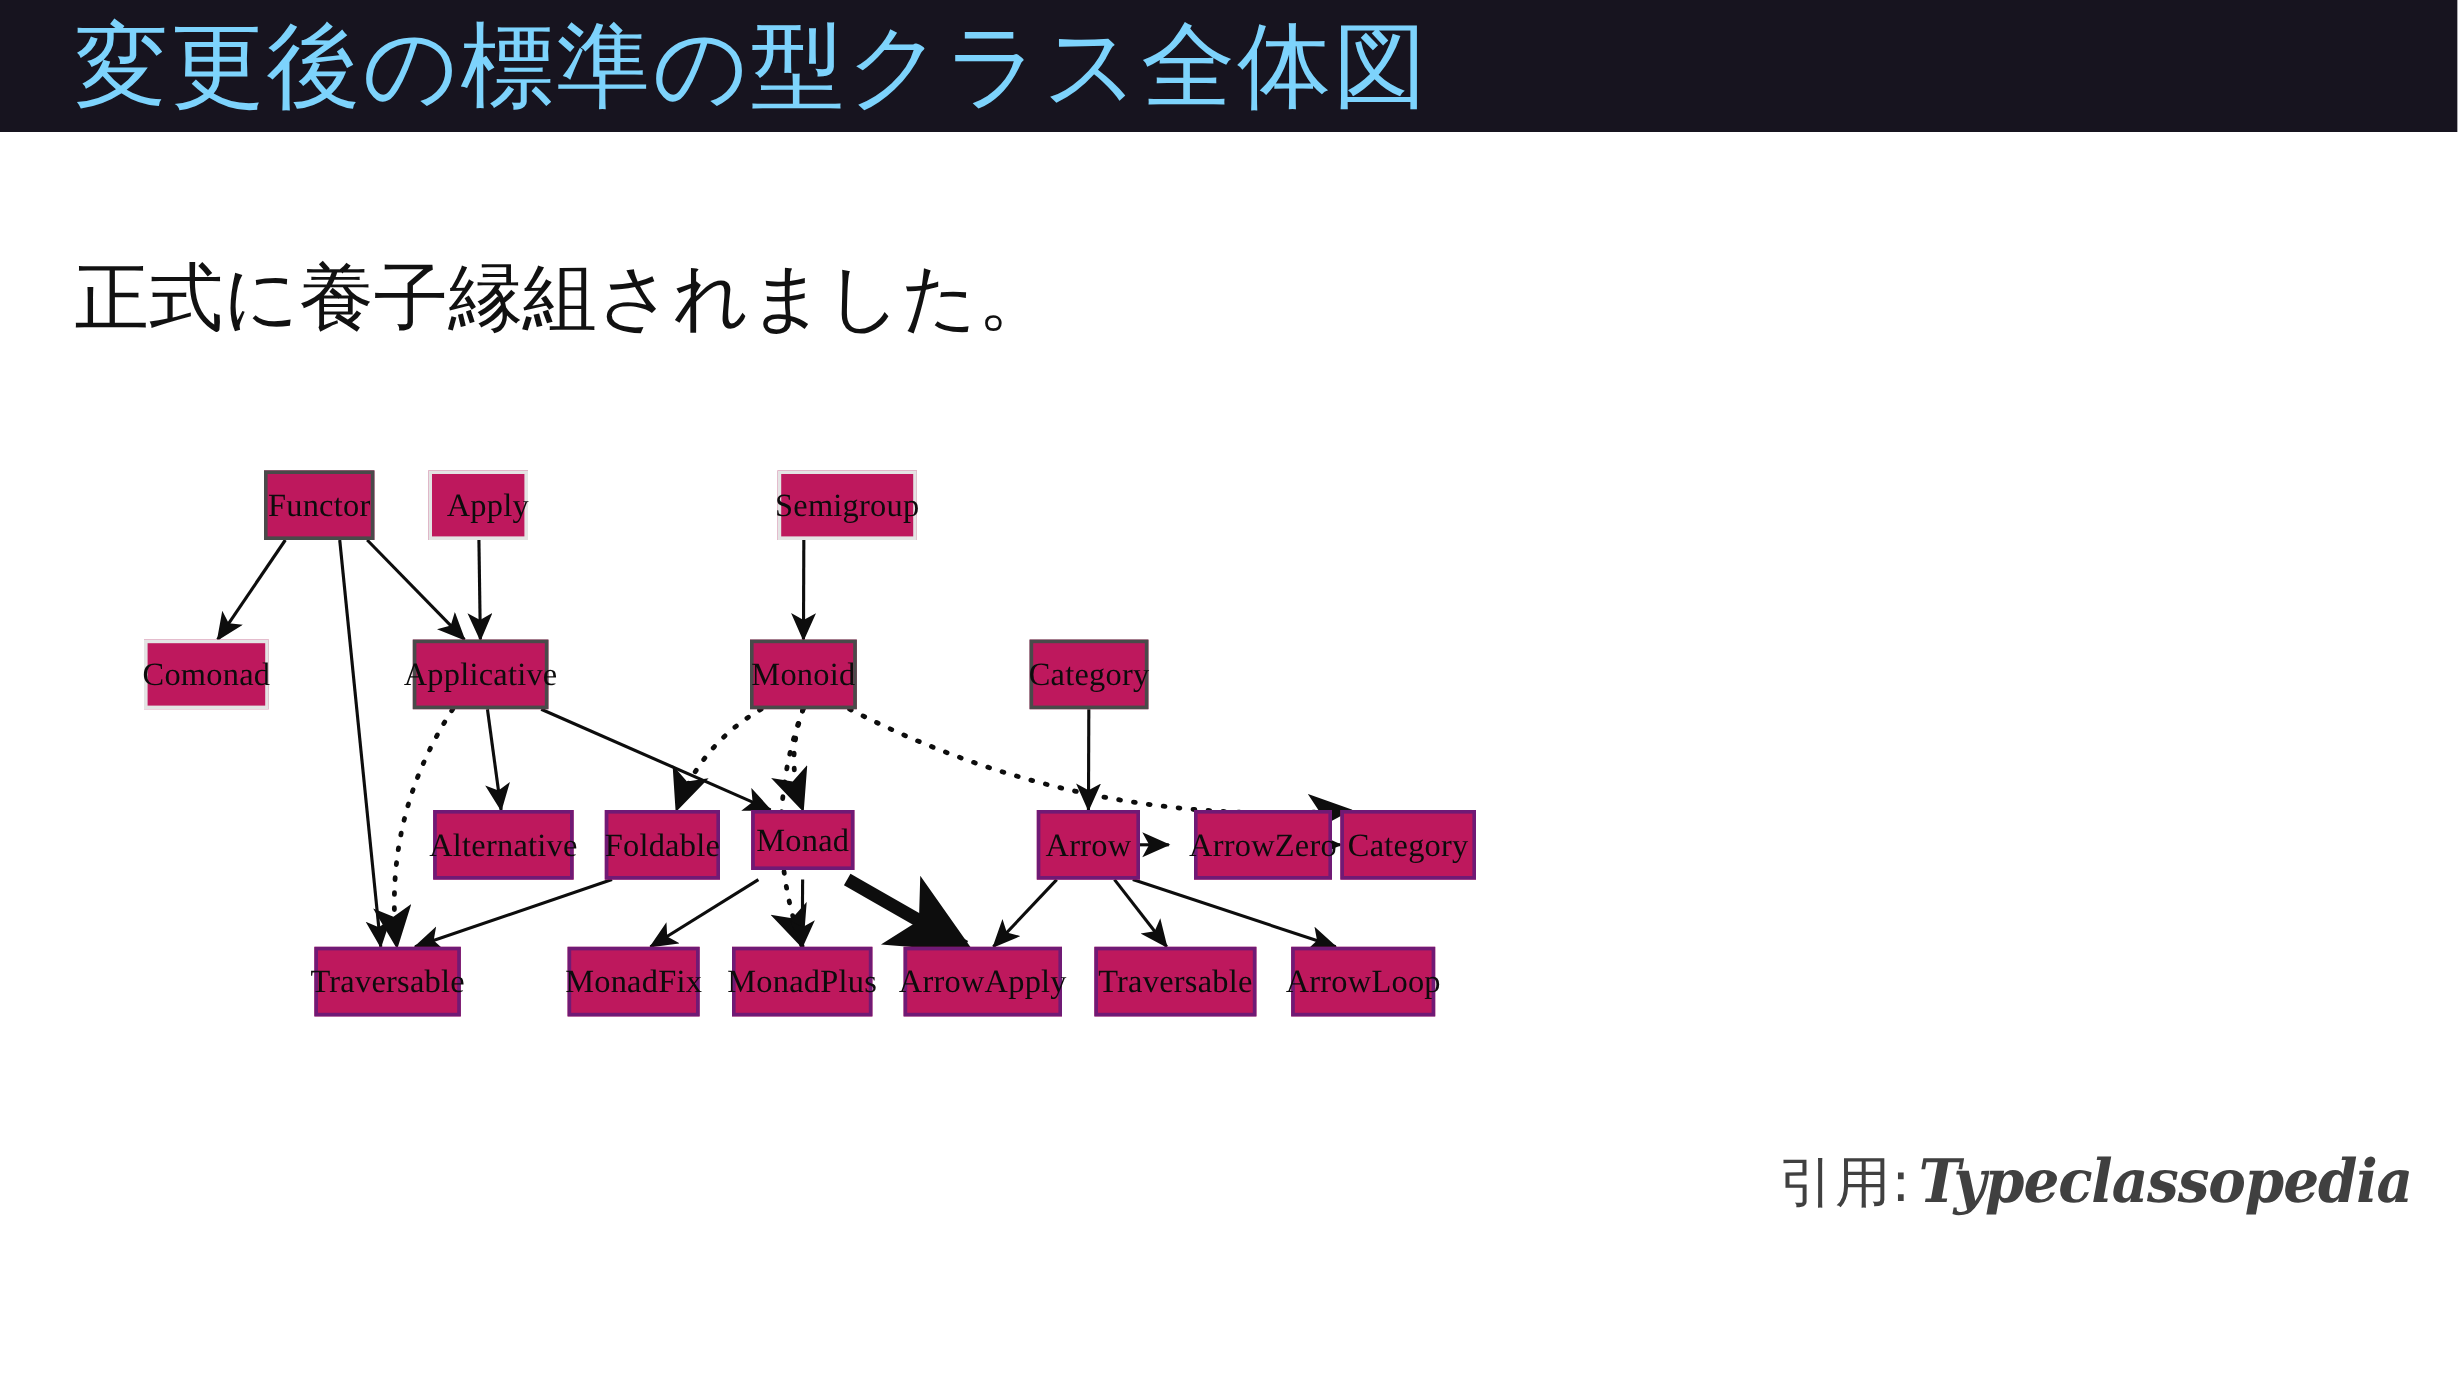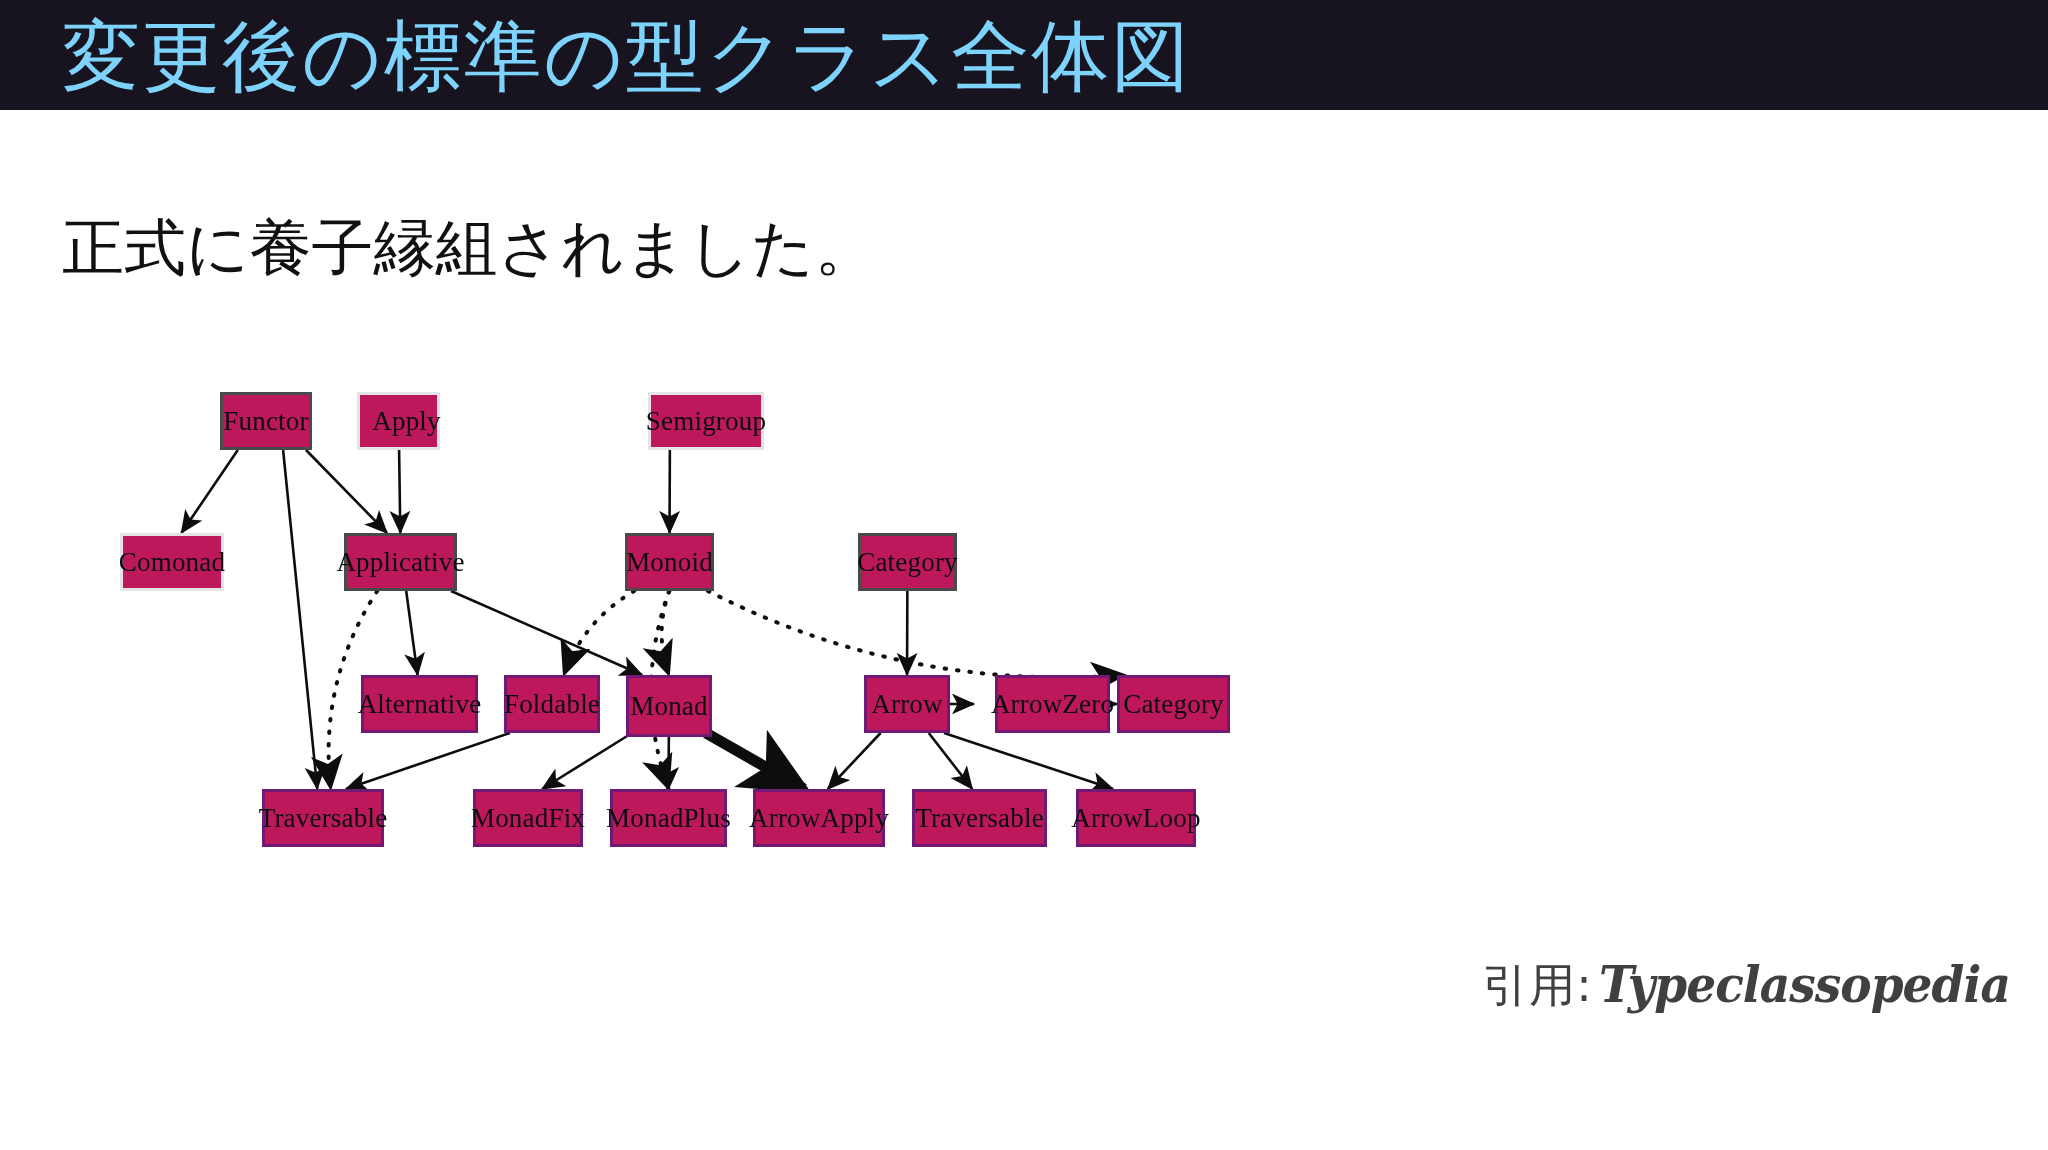--- a/index.html
+++ b/index.html
@@ -172,21 +172,21 @@
       </div>
       <div class="node dark" style="left: 858px; top: 178px; width: 99px; height: 58px;">
         <span>Category</span>
       </div>
       <div class="node mid" style="left: 361px; top: 320px; width: 117px; height: 58px;">
         <span>Alternative</span>
       </div>
       <div class="node mid" style="left: 504px; top: 320px; width: 96px; height: 58px;">
         <span>Foldable</span>
       </div>
-      <div class="node mid" style="left: 626px; top: 320px; width: 86px; height: 62px;">
+      <div class="node mid" style="left: 626px; top: 320px; width: 86px; height: 50px;">
         <span>Monad</span>
       </div>
       <div class="node mid" style="left: 864px; top: 320px; width: 86px; height: 58px;">
         <span>Arrow</span>
       </div>
       <div class="node mid" style="left: 974px; top: 320px; width: 115px; height: 58px; margin-left: 21px;">
         <span>ArrowZero</span>
       </div>
       <div class="node mid" style="left: 1117px; top: 320px; width: 113px; height: 58px;">
         <span>Category</span>

